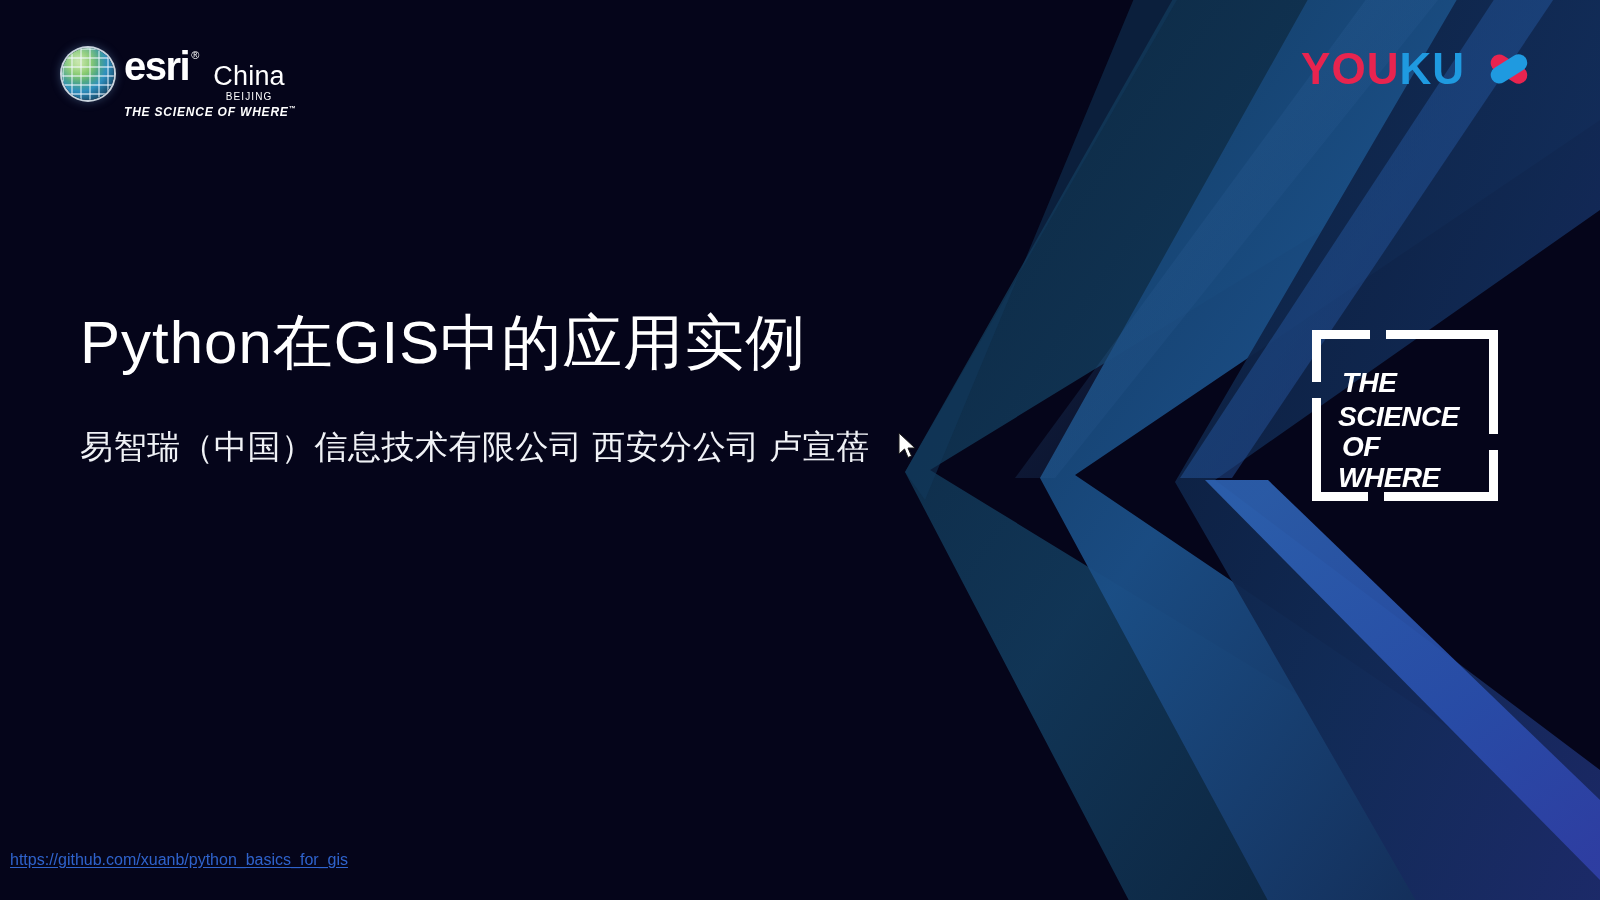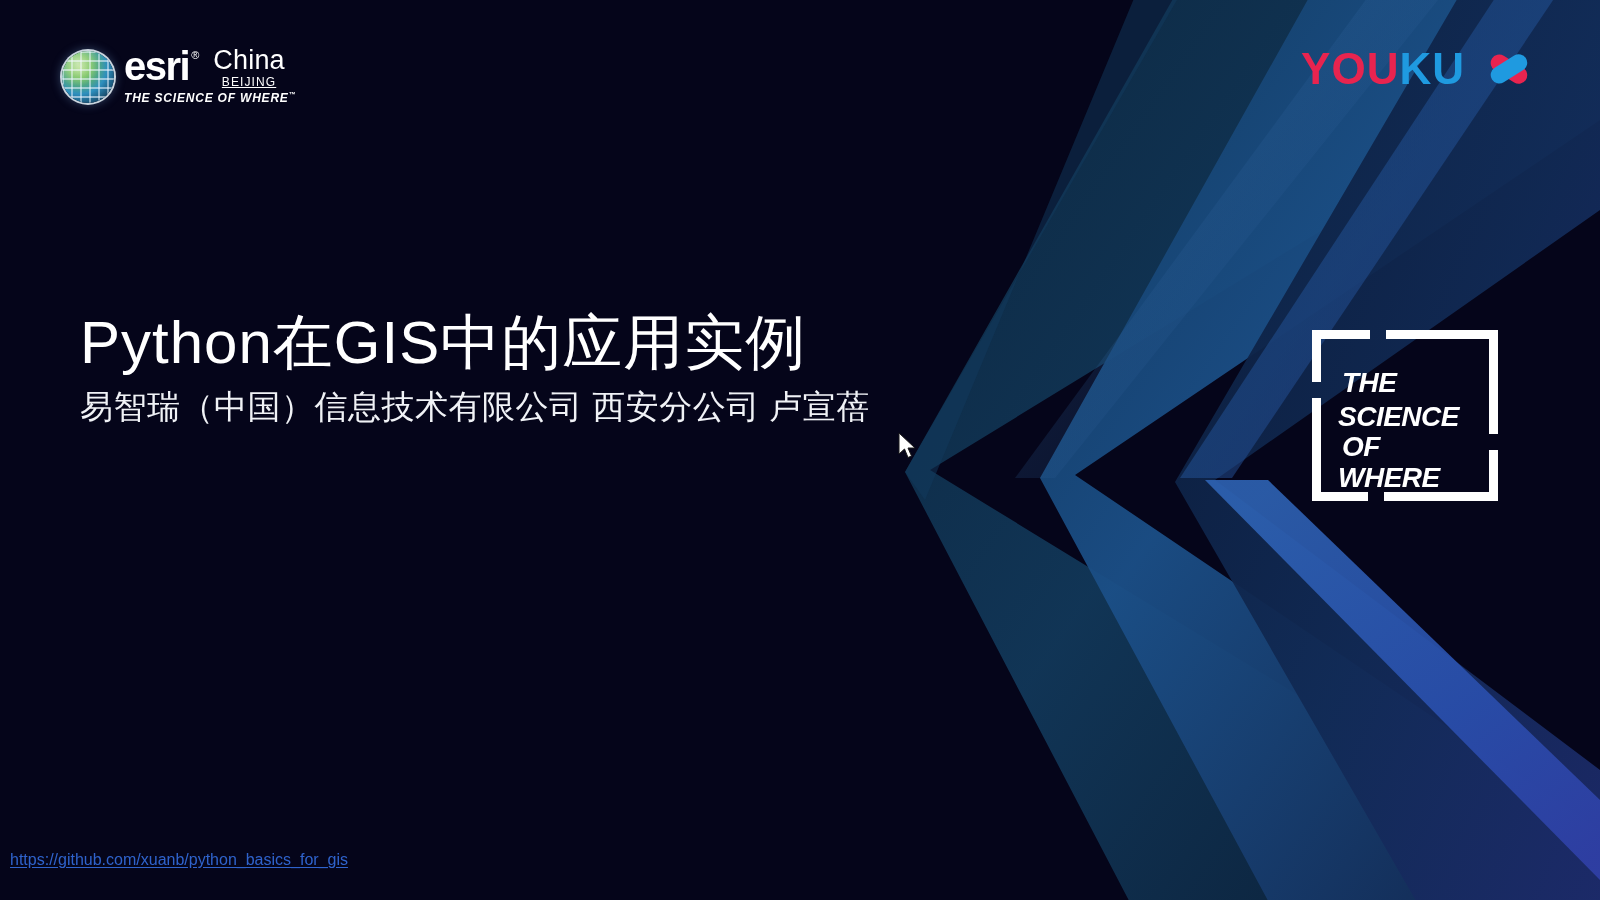--- a/index.html
+++ b/index.html
@@ -17,21 +17,21 @@
     overflow:hidden;
   }
 
   
   .bg-art { position:absolute; inset:0; overflow:hidden; }
   .bg-art svg { position:absolute; top:0; left:0; width:1600px; height:900px; }
 
   
   .esri-logo {
     position:absolute; left:62px; top:46px;
-    display:flex; align-items:center;
+    display:flex; align-items:flex-start;
   }
   .esri-globe {
     width:52px; height:52px; border-radius:50%;
     margin-top:2px; flex:none;
     position:relative; overflow:hidden;
     background:
       radial-gradient(circle at 34% 30%, #9fd46a 0%, #6fbf52 22%, #2e8fbe 55%, #14415f 82%, #0a2336 100%);
     box-shadow:0 0 0 2px #c9d4dd, 0 0 10px 2px rgba(120,170,220,.35);
   }
   .esri-globe .grid-h, .esri-globe .grid-v {
@@ -54,28 +54,28 @@
   .esri-wordblock { margin-left:10px; position:relative; }
   .esri-top { display:flex; align-items:flex-start; }
   .esri-word {
     font-size:40px; font-weight:bold; color:#ffffff;
     letter-spacing:-1.5px; line-height:40px;
   }
   .esri-tm {
     font-size:11px; color:#ffffff; line-height:14px;
     margin-left:2px; margin-top:2px;
   }
-  .esri-china-col { margin-left:14px; line-height:1; }
+  .esri-china-col { margin-left:14px; line-height:1;margin-top:16px; }
   .esri-china {
     font-size:27px; color:#ffffff; font-weight:400;
     line-height:28px; letter-spacing:.2px;
   }
   .esri-beijing {
-    font-size:12px; color:#ffffff; letter-spacing:1.1px;
-    margin-top:2px; text-align:center;text-decoration:underline;
+    font-size:10px; color:#ffffff; letter-spacing:1.1px;
+    margin-top:2px; text-align:center;
   }
   .esri-tagline {
     margin-top:3px;
     font-size:12px; font-style:italic; font-weight:bold;
     color:#ffffff; letter-spacing:.8px; white-space:nowrap;
   }
   .esri-tagline sup { font-size:7px; vertical-align:super; }
 
   
   .youku-logo {
@@ -103,21 +103,21 @@
     transform:rotate(-32deg); transform-origin:left center;
   }
 
   
   .title {
     position:absolute; left:80px; top:305px;
     font-size:60px; font-weight:400; color:#ffffff;
     letter-spacing:1px; line-height:76px; white-space:nowrap;
   }
   .subtitle {
-    position:absolute; left:80px; top:384px;
+    position:absolute; left:80px; top:424px;
     font-size:33px; font-weight:400; color:#f0f2f6;
     letter-spacing:.5px; line-height:46px; white-space:nowrap;text-align:right;
   }
 
   
   .sow-badge {
     position:absolute; left:1312px; top:330px;
     width:164px; height:180px;
   }
   .sow-badge svg { width:186px; height:180px; display:block; }

